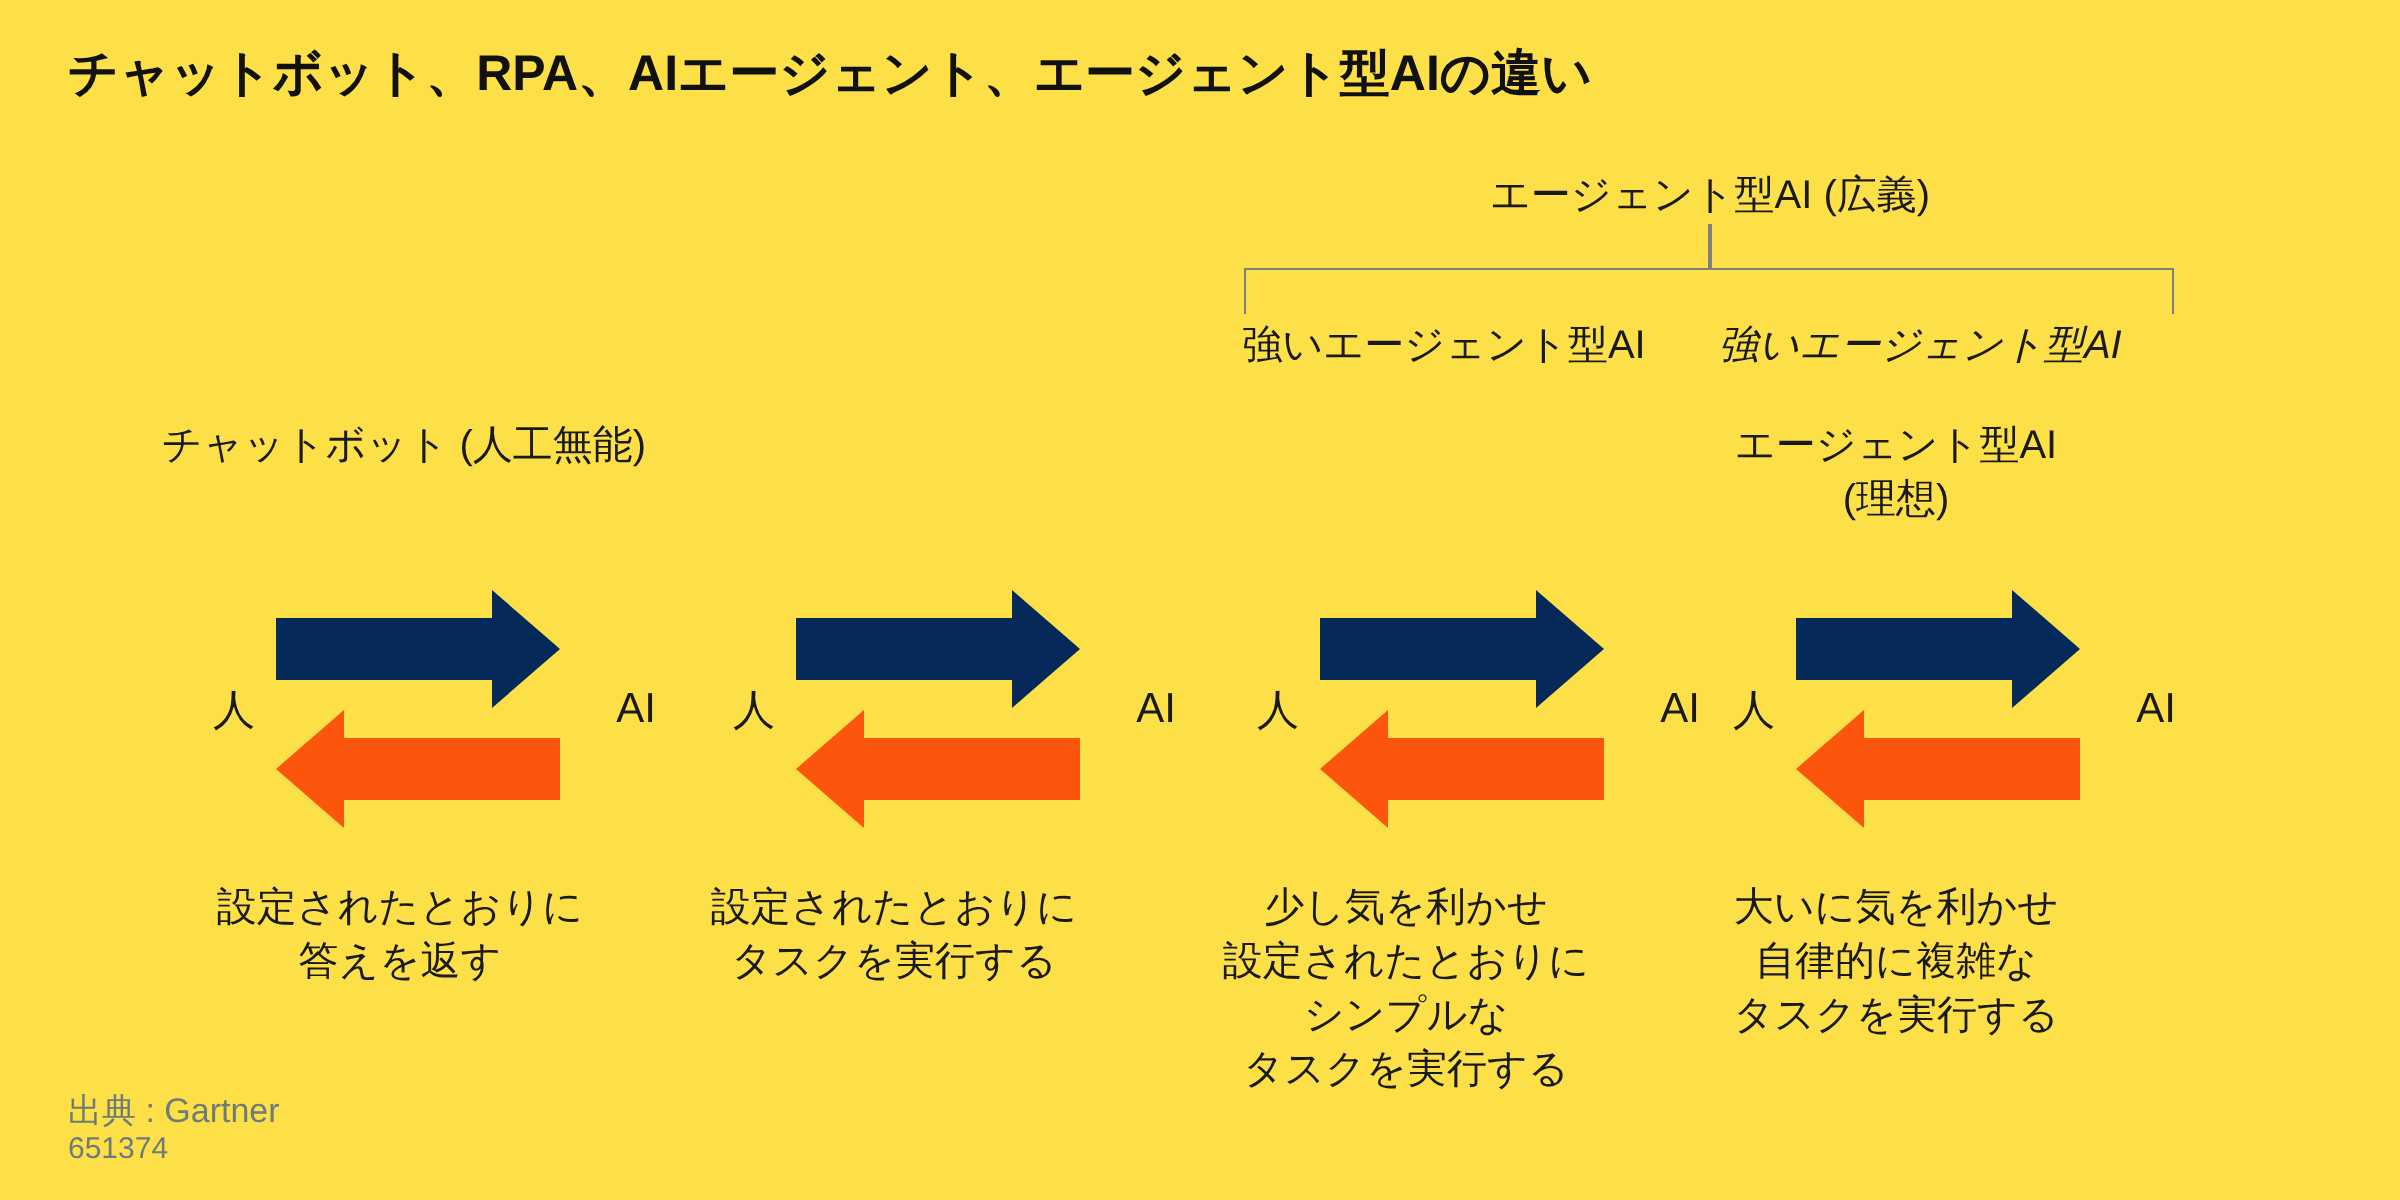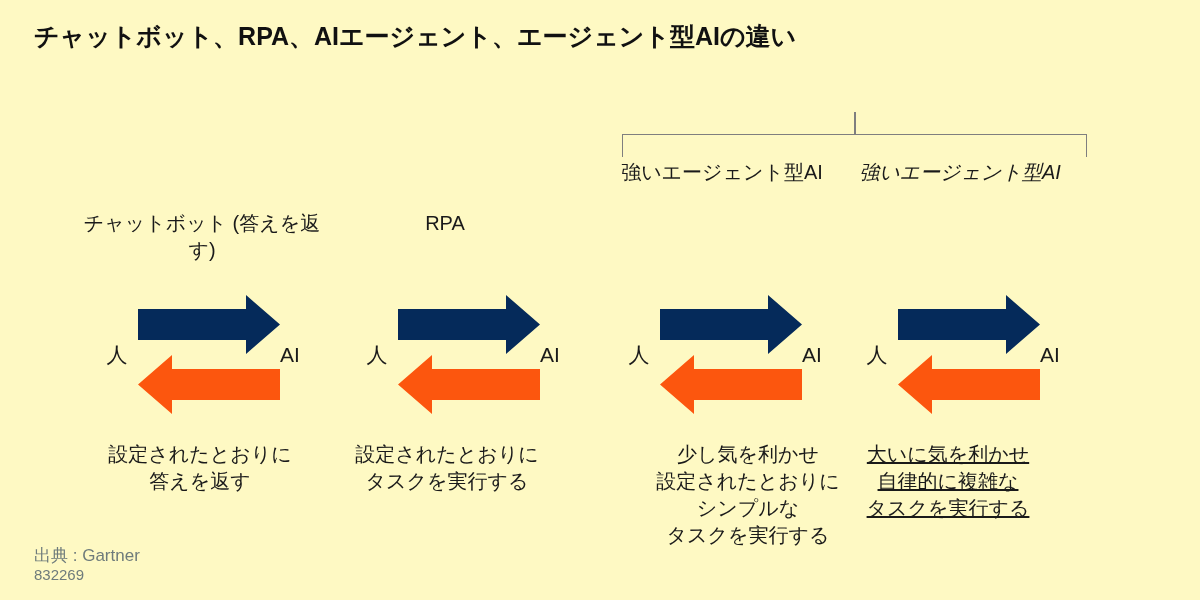--- a/index.html
+++ b/index.html
@@ -1,17 +1,17 @@
 <!DOCTYPE html>
 <html><head>
 <meta charset="utf-8">
 <style>
   * { margin:0; padding:0; box-sizing:border-box; }
   body { font-family:"Liberation Sans", sans-serif; background:#ffffff; }
-  .canvas { position:relative; width:1200px; height:600px; background:#fef9c3; overflow:hidden; color:#1a1a1a; }
+  .canvas { position:relative; width:1200px; height:600px; background:#fde047; overflow:hidden; color:#1a1a1a; }
 
   .main-title { position:absolute; left:34px; top:20px; font-size:25px; font-weight:700; color:#111111; white-space:nowrap; }
 
   .group-label { position:absolute; left:655px; top:84px; width:400px; text-align:center; font-size:20px; }
   .bracket-stem { position:absolute; left:854px; top:112px; width:1.5px; height:22px; background:#7f7f7f; }
   .bracket { position:absolute; left:622px; top:134px; width:465px; height:23px;
              border-top:1.5px solid #7f7f7f; border-left:1.5px solid #7f7f7f; border-right:1.5px solid #7f7f7f; }
   .sub-label { position:absolute; top:159px; width:260px; text-align:center; font-size:20px; }
   .sub-left { left:592px; }
   .sub-right { left:830px;font-style:italic; }
@@ -21,46 +21,48 @@
   .t2 { left:315px; }
   .t3 { left:597px; }
   .t4 { left:818px; }
 
   .arrow-group { position:absolute; top:295px; height:119px; display:flex; align-items:center; }
   .g1 { left:96px; }
   .g2 { left:356px; }
   .g3 { left:618px; }
   .g4 { left:856px; }
   .arrow-group .human { width:42px; text-align:center; font-size:21px; }
-  .arrow-group .ai    { width:48px; text-align:left; font-size:21px; }
+  .arrow-group .ai    { width:48px; text-align:right; font-size:21px; }
   .arrow-group svg { width:142px; height:119px; display:block; }
 
   .desc { position:absolute; top:441px; width:260px; text-align:center; font-size:20px; line-height:27px; white-space:pre-line; }
   .d1 { left:70px; }
   .d2 { left:317px; }
-  .d3 { left:618px; }
-  .d4 { left:818px;text-decoration:underline; }
+  .d3 { left:573px; }
+  .d4 { left:818px; }
 
   .source { position:absolute; left:34px; top:544px; font-size:17px; color:#6e7b7b; }
   .docid  { position:absolute; left:34px; top:566px; font-size:15px; color:#6e7b7b; }
 </style>
 </head>
 <body>
 
 <div class="canvas">
 
   <h1 class="main-title">チャットボット、RPA、AIエージェント、エージェント型AIの違い</h1>
 
+  <div class="group-label">エージェント型AI (広義)</div>
   <div class="bracket-stem"></div>
   <div class="bracket"></div>
   <div class="sub-label sub-left">強いエージェント型AI</div>
   <div class="sub-label sub-right">強いエージェント型AI</div>
 
-  <div class="col-title t1">チャットボット (答えを返す)</div>
-  <div class="col-title t2">RPA</div>
+  <div class="col-title t1">チャットボット (人工無能)</div>
+  <div class="col-title t4">エージェント型AI
+(理想)</div>
 
   <div class="arrow-group g1">
     <span class="human">人</span>
     <svg viewBox="0 0 142 119" aria-hidden="true">
       <polygon points="0,14 108,14 108,0 142,29.5 108,59 108,45 0,45" fill="#052a5a"></polygon>
       <polygon points="142,74 34,74 34,60 0,89.5 34,119 34,105 142,105" fill="#fc560e"></polygon>
     </svg>
     <span class="ai">AI</span>
   </div>
 
@@ -97,15 +99,15 @@
 タスクを実行する</div>
   <div class="desc d3">少し気を利かせ
 設定されたとおりに
 シンプルな
 タスクを実行する</div>
   <div class="desc d4">大いに気を利かせ
 自律的に複雑な
 タスクを実行する</div>
 
   <div class="source">出典 : Gartner</div>
-  <div class="docid">832269</div>
+  <div class="docid">651374</div>
 
 </div>
 
 </body></html>

